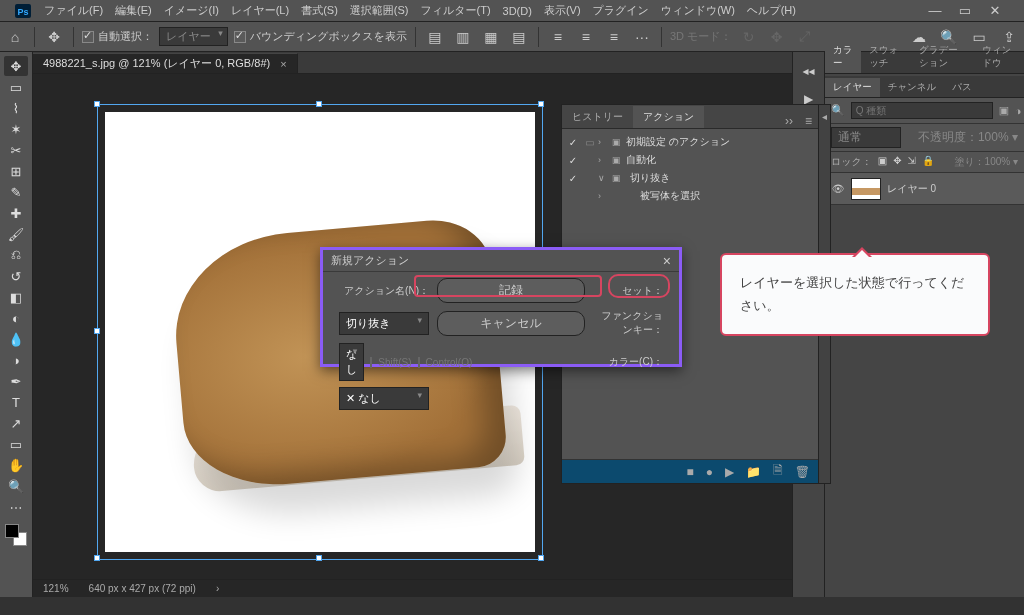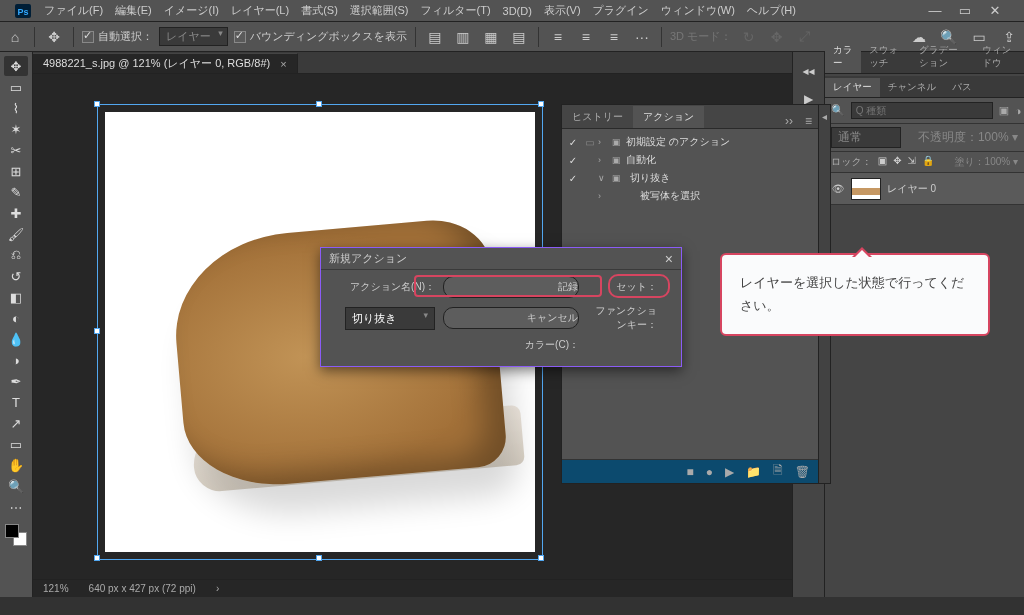--- a/index.html
+++ b/index.html
@@ -67,29 +67,29 @@
 .rp-search input { flex:1; background:#3a3a3a; border:1px solid #222; color:#ccc; font-size:10px; padding:2px 4px; }
 .rp-search .ico { color:#aaa; font-size:11px; }
 .rp-blend { display:flex; align-items:center; justify-content:space-between; padding:3px 6px; border-bottom:1px solid #333; font-size:12px; }
 .rp-blend .dd { background:#3a3a3a; border:1px solid #222; padding:1px 16px 1px 6px; position:relative; color:#888; width:70px; }
 .rp-lock { display:flex; align-items:flex-start; gap:6px; padding:3px 6px; border-bottom:1px solid #333; font-size:10px; color:#aaa; }
 .rp-lock .ico{color:#ccc;}
 .layer-row { background:#5a5a5a; height:32px; display:flex; align-items:center; gap:6px; padding:0 6px; font-size:10px; border-bottom:1px solid #333; }
 .layer-row .eyeico { width:14px; text-align:center;}
 .layer-row .thumb { width:30px; height:22px; background:linear-gradient(#fff 45%, #c69863 45%, #c69863 80%, #fff 80%); border:1px solid #222; }
 
-.dialog { position:absolute; left:320px; top:247px; width:362px; height:120px; background:#535353; border:1px solid #8b5cf6; box-shadow:0 4px 12px rgba(0,0,0,.5); }
+.dialog { position:absolute; left:320px; top:247px; width:362px; height:120px; background:#535353; border:3px solid #8b5cf6; box-shadow:0 4px 12px rgba(0,0,0,.5); }
 .dialog .titlebar { height:22px; display:flex; align-items:center; justify-content:space-between; padding:0 8px; font-size:11px; border-bottom:1px solid #3a3a3a; }
 .dialog .close { font-size:14px; color:#ccc; }
-.dialog .body { padding:6px 24px; display:grid; grid-template-columns: 90px 1fr 70px; column-gap:8px; row-gap:6px; align-items:center; }
+.dialog .body { padding:6px 16px; display:grid; grid-template-columns: 90px 1fr 70px; column-gap:8px; row-gap:6px; align-items:center; }
 .dialog .lbl { text-align:right; font-size:10px; color:#ccc; }
 .dialog .field { background:#3a3a3a; border:1px solid #222; color:#fff; font-size:11px; padding:3px 6px; width:100%; position:relative; }
 .dialog .field.sel { background:#0a64ad; }
 .dialog .field.dd::after { content:"▾"; position:absolute; right:6px; top:2px; font-size:9px; color:#888; }
-.dialog .btn { background:#5d5d5d; border:1px solid #222; border-radius:10px; text-align:right; padding:3px 0; font-size:10px; }
+.dialog .btn { background:#5d5d5d; border:1px solid #222; border-radius:10px; text-align:center; padding:3px 0; font-size:12px; }
 .dialog .row3 { display:flex; gap:6px; align-items:center; }
 .dialog .chk { width:11px; height:11px; border:1px solid #666; display:inline-block; }
 .hl-red { position:absolute; border:2px solid #d64560; border-radius:4px; pointer-events:none; }
 .hl1 { left:414px; top:275px; width:188px; height:22px; }
 .hl2 { left:608px; top:274px; width:62px; height:24px; border-radius:10px; }
 
 .callout { position:absolute; left:720px; top:253px; width:270px; background:#fafbfc; border:2px solid #d64560; border-radius:6px; padding:16px 18px; color:#444; font-size:13px; line-height:1.8; }
 .callout::before { content:""; position:absolute; top:-18px; left:130px; width:0; height:0; border:10px solid transparent; border-bottom-color:#d64560; }
 .callout::after { content:""; position:absolute; top:-14px; left:131px; width:0; height:0; border:9px solid transparent; border-bottom-color:#fafbfc; }
 </style>
@@ -324,23 +324,31 @@
   </div>
   <div class="body">
     <span class="lbl">アクション名(N)：</span>
     <div class="btn">記録</div>
 
     <span class="lbl">セット：</span>
     <div class="field dd">切り抜き</div>
     <div class="btn">キャンセル</div>
 
     <span class="lbl">ファンクションキー：</span>
+    <div class="row3">
+      <span class="field dd" style="width:50px">なし</span>
+      <span class="chk"></span>
+        <span style="color:#777;font-size:10px">Shift(S)</span>
+      <span class="chk"></span>
+        <span style="color:#777;font-size:10px">Control(O)</span>
+    </div>
     <span></span>
 
     <span class="lbl">カラー(C)：</span>
+    <div class="field dd">✕ なし</div>
     <span></span>
   </div>
 </div>
 
 <div class="hl-red hl1"></div>
 <div class="hl-red hl2"></div>
 
 <div class="callout">
   <span>レイヤーを選択した状態で行ってください。</span>
 </div>

